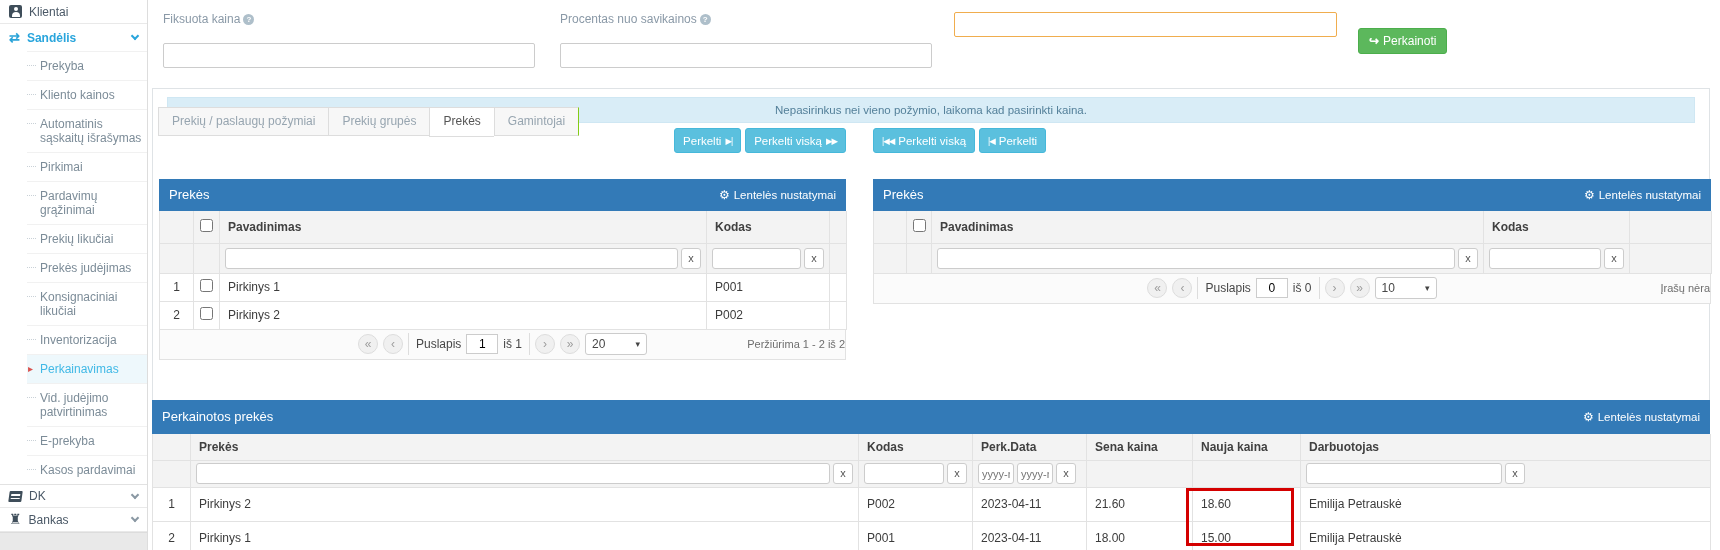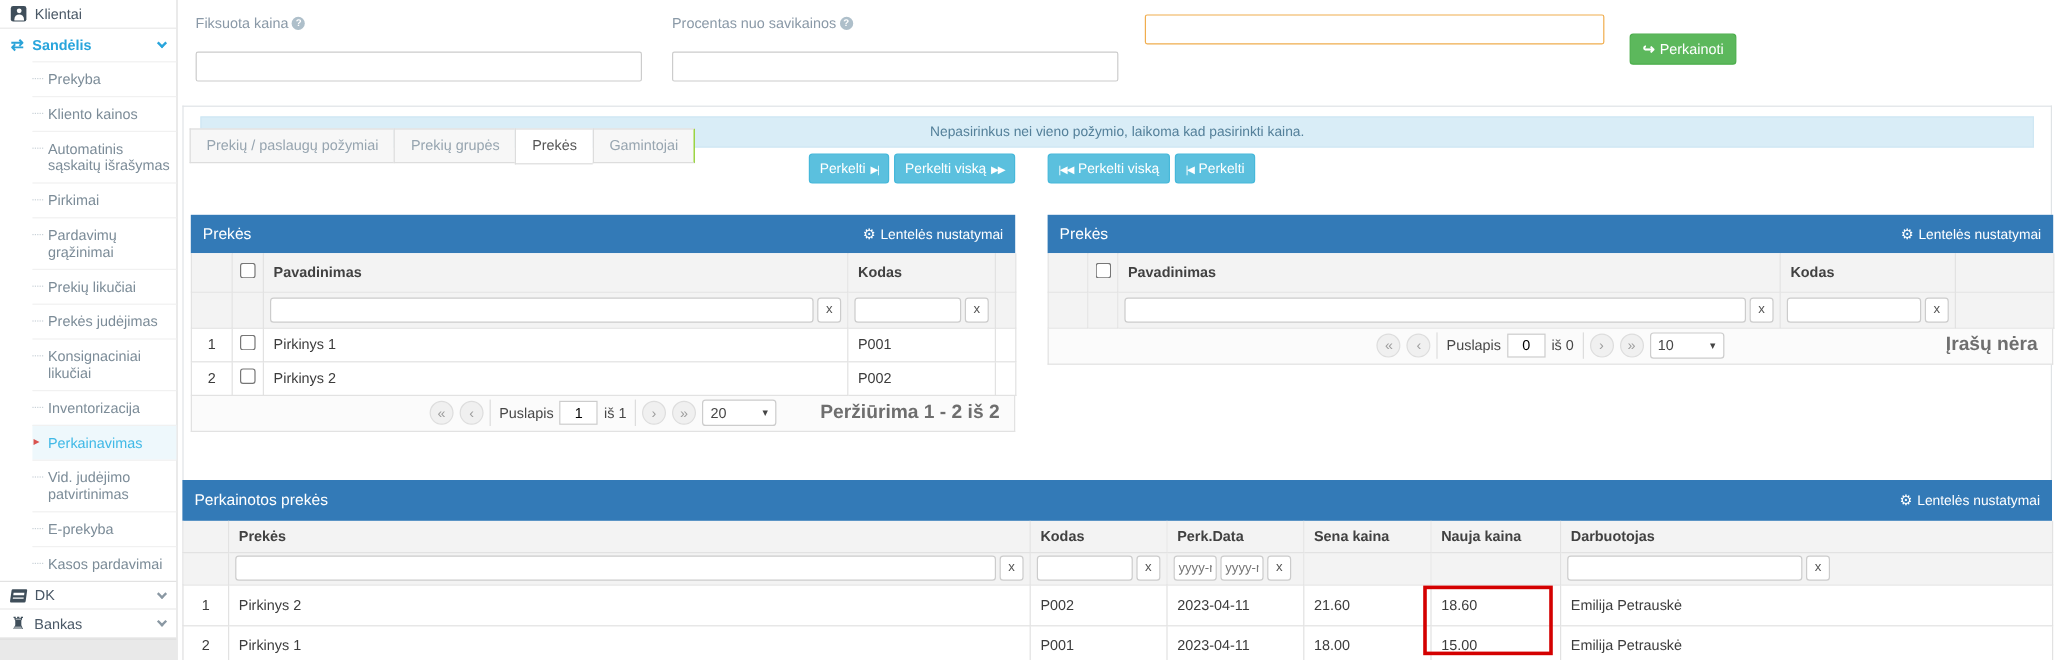--- a/index.html
+++ b/index.html
@@ -97,21 +97,21 @@
   .pager { position:relative; height:30px; background:#fbfbfb; border:1px solid #e2e2e2; border-top:none;
            display:flex; align-items:center; justify-content:center; gap:5px; color:#474747; }
   .pcirc { width:20px; height:20px; border-radius:50%; background:#f0f0f0; border:1px solid #ddd;
            color:#9d9d9d; text-align:center; line-height:18px; font-size:12px; cursor:pointer; flex:none; }
   .pgroup { display:flex; align-items:center; gap:5px; border-left:1px solid #ddd; border-right:1px solid #ddd;
             padding:0 7px; height:22px; }
   .pgroup input { width:32px; height:20px; border:1px solid #ccc; text-align:center; font:inherit; outline:none; }
   .psel { width:62px; height:22px; border:1px solid #ccc; border-radius:3px; background:#fff;
           padding:0 6px; line-height:20px; display:flex; cursor:pointer;gap:16px; }
   .psel .ca { margin-left:auto; font-size:9px; color:#444; }
-  .pinfo { position:absolute; right:12px; color:#6e6e6e; font-size:16px;font-weight:bold; }
+  .pinfo { position:absolute; right:0; color:#6e6e6e; font-size:11px; }
 
   .redbox { position:absolute; border:3px solid #d40000; z-index:5; pointer-events:none; }
 </style>
 </head>
 <body>
 
 <div id="app">
 
   <div class="sidebar">
     <div class="sb-row">

